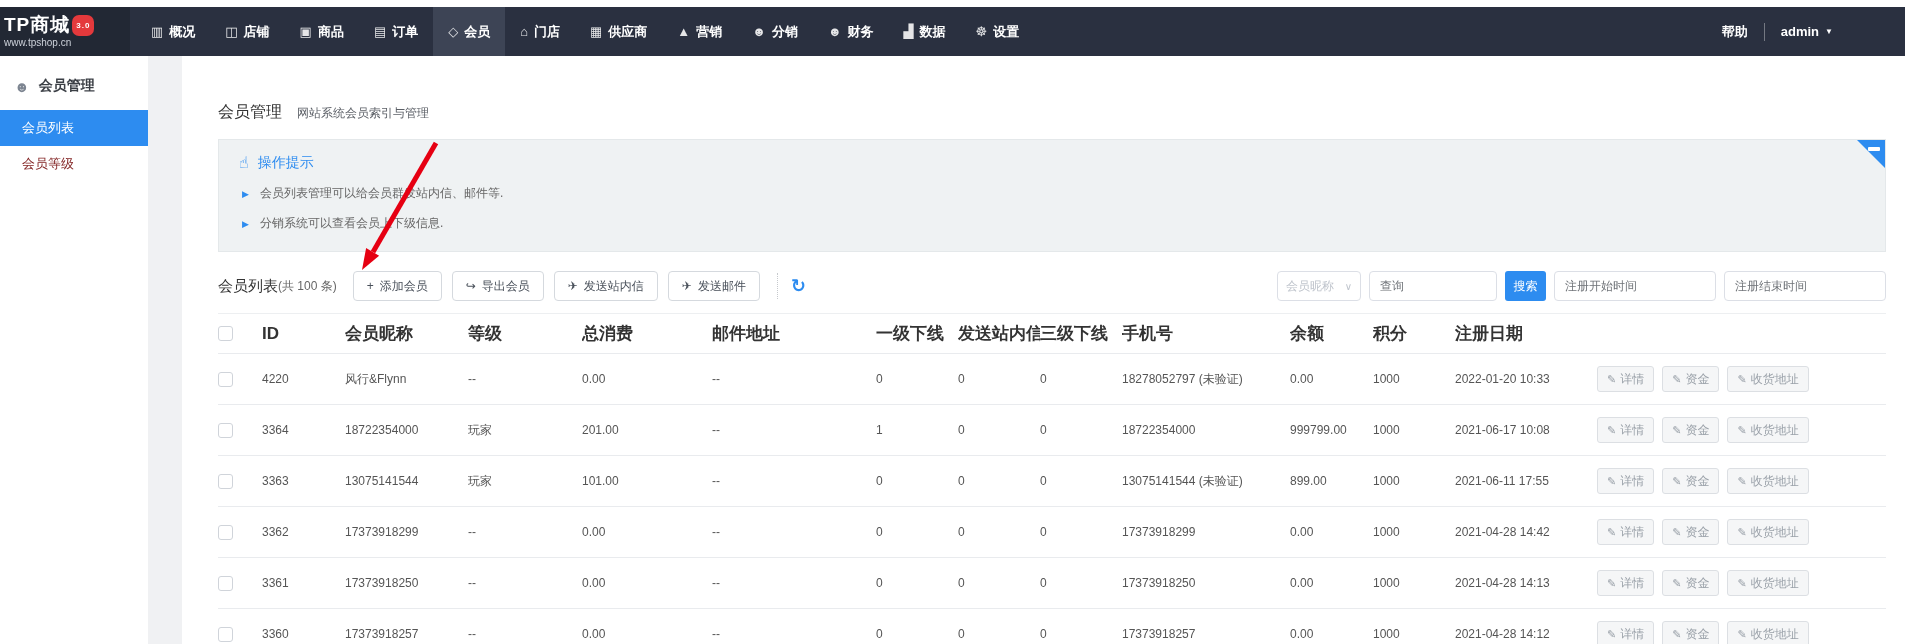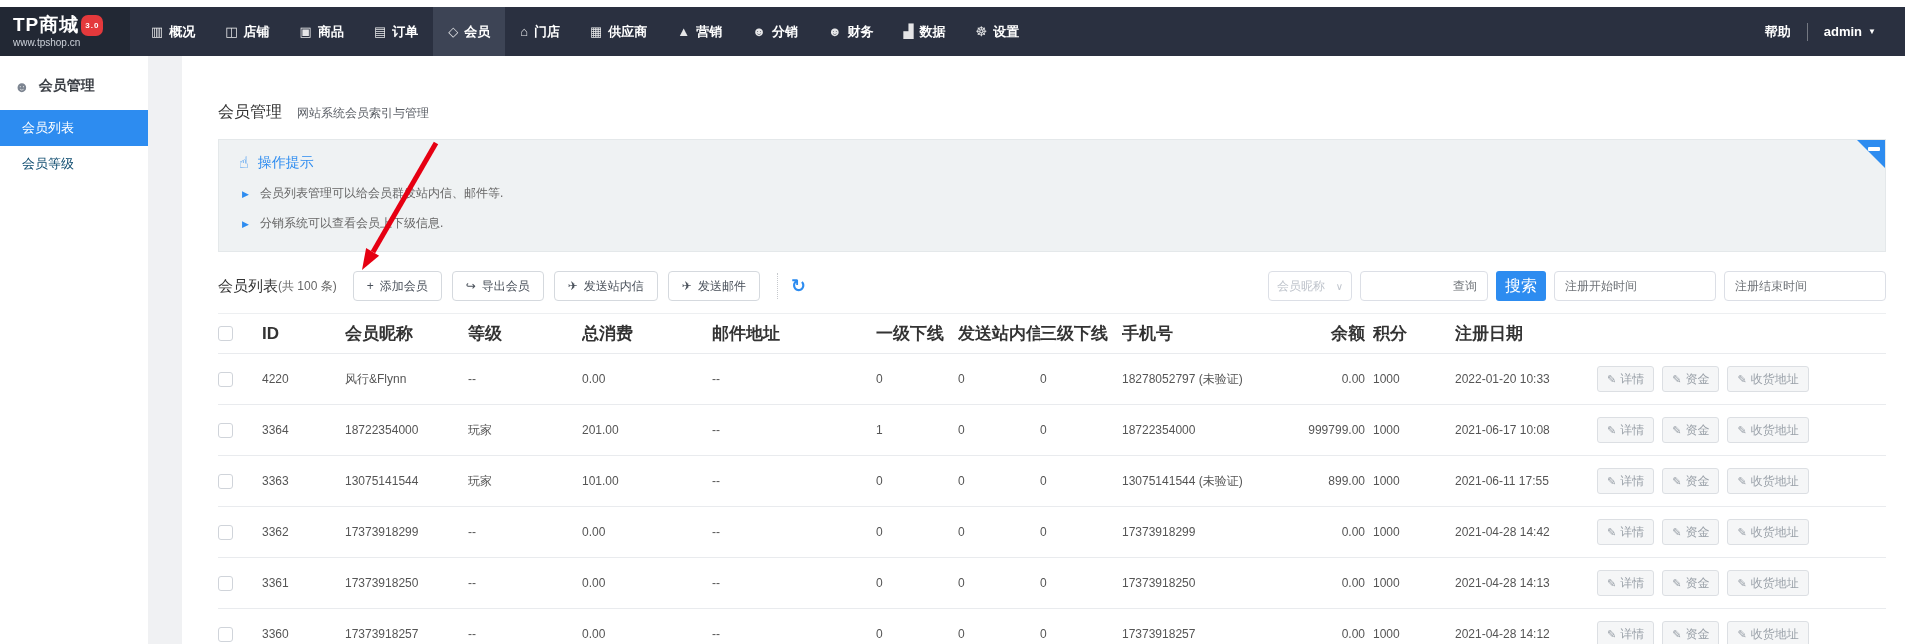--- a/index.html
+++ b/index.html
@@ -1,39 +1,39 @@
 <!DOCTYPE html>
 <html><head>
 <meta charset="utf-8">
 <style>
   * { margin:0; padding:0; box-sizing:border-box; }
   html,body { width:1905px; height:644px; overflow:hidden; background:#fff;
     font-family:"Liberation Sans","DejaVu Sans",sans-serif; }
   .top-strip { height:7px; background:#fff; }
   
   .navbar { height:49px; background:#2a3040; display:flex; align-items:stretch; }
-  .logo { width:130px; background:#222834; display:flex; flex-direction:column; justify-content:center; padding-left:13px; flex-shrink:0; }
+  .logo { width:130px; background:#222834; display:flex; flex-direction:column; justify-content:center; padding-left:4px; flex-shrink:0; }
   .logo-main { color:#fff; font-size:19px; font-weight:bold; letter-spacing:1px; line-height:19px; white-space:nowrap; }
   .logo-badge { display:inline-block; background:#e4393c; color:#fff; font-size:8px; font-weight:bold; border-radius:7px; padding:1px 4px; vertical-align:top; margin-left:2px; }
   .logo-sub { color:#cdd2da; font-size:10px; margin-top:1px; }
   .nav-items { display:flex; margin-left:6px; }
   .nav-item { display:flex; align-items:center; gap:6px; padding:0 15px; color:#fff; font-size:13px; font-weight:bold; cursor:pointer; white-space:nowrap; }
   .nav-item.active { background:#3d4455; }
   .nav-ic { font-size:13px; opacity:.88; font-weight:normal; }
-  .nav-right { margin-left:auto; display:flex; align-items:center; gap:16px; padding-right:29px; }
+  .nav-right { margin-left:auto; display:flex; align-items:center; gap:16px; padding-right:72px; }
   .nav-help { color:#fff; font-size:13px; font-weight:bold; cursor:pointer; }
   .nav-divider { width:1px; height:18px; background:rgba(255,255,255,.35); }
   .nav-user { color:#fff; font-size:13px; font-weight:bold; display:flex; align-items:center; gap:6px; cursor:pointer; }
   .caret { font-size:8px; }
   
   .main { display:flex; height:588px; }
   .sidebar { width:148px; background:#fff; flex-shrink:0; }
   .side-group { display:flex; align-items:center; gap:9px; padding:21px 0 15px 14px; font-size:14px; color:#3b3f45; font-weight:bold; }
   .side-group-ic { color:#7d8591; font-size:15px; font-weight:normal; }
-  .side-item { height:36px; line-height:36px; padding-left:22px; font-size:13px; color:#0c4a6e; cursor:pointer; }
+  .side-item { height:36px; line-height:36px; padding-left:22px; font-size:13px; color:#7f1d1d; cursor:pointer; }
   .side-item.active { background:#2d8cf0; color:#fff; }
   .gutter { width:34px; background:#f0f1f3; flex-shrink:0; }
   .content { flex:1; background:#fff; padding:37px 19px 0 36px; position:relative; }
   
   .page-head { display:flex; align-items:baseline; gap:15px; }
   .page-title { font-size:16px; color:#333; }
   .page-sub { font-size:12px; color:#5b5f66;margin-top:12px; }
   
   .tips { margin-top:16px; background:#eff2f3; border:1px solid #e4e8ea; padding:13px 20px 19px; position:relative; }
   .tips-fold { position:absolute; top:0; right:0; width:0; height:0; border-top:28px solid #2d8cf0; border-left:28px solid transparent; cursor:pointer; }
@@ -49,38 +49,38 @@
   .tb-btn { margin-left:10px; height:30px; padding:0 13px; background:#fff; border:1px solid #d5d9de; border-radius:4px; font-size:12px; color:#49505a; display:flex; align-items:center; gap:6px; cursor:pointer; white-space:nowrap; }
   .tb-btn:first-of-type { margin-left:16px; }
   .tb-ic { font-size:12px; }
   .tb-sep { height:26px; border-left:1px dotted #c6c9cd; margin:0 13px 0 17px; }
   .refresh-ic { color:#2d8cf0; font-size:18px; font-weight:bold; cursor:pointer; line-height:1; }
   .tb-right { margin-left:auto; display:flex; align-items:center; gap:8px; }
   .tb-select { width:84px; height:30px; background:#fff; border:1px solid #dcdfe6; border-radius:4px; color:#bfc4cc; font-size:12px; display:flex; align-items:center; justify-content:space-between; padding:0 8px; cursor:pointer; }
   .sel-caret { font-size:10px; color:#bfc4cc; }
   .tb-input { height:30px; border:1px solid #dcdfe6; border-radius:4px; padding:0 10px; font-size:12px; color:#333; background:#fff; }
   .tb-input::placeholder { color:#6f7378; opacity:1; }
-  .q-input { width:128px;text-align:right; }
+  .q-input { width:128px; }
   .date-input { width:162px; }
-  .search-btn { height:30px; width:50px; background:#2d8cf0; color:#fff; border:none; border-radius:3px; font-size:16px; cursor:pointer; }
+  .search-btn { height:30px; width:41px; background:#2d8cf0; color:#fff; border:none; border-radius:3px; font-size:12px; cursor:pointer; }
   
   .table { margin-top:12px; }
   .tr { display:flex; align-items:center; }
   .thead { height:41px; border-top:1px solid #edeff1; border-bottom:1px solid #e9ebee; font-size:17px; font-weight:bold; color:#333; }
   .row { height:51px; border-bottom:1px solid #e9ebee; font-size:12px; color:#555; }
   .td { padding-right:8px; white-space:nowrap; overflow:hidden; }
   .col-cb  { width:44px; display:flex; align-items:center; }
   .col-id  { width:83px; }
   .col-nick{ width:123px; }
   .col-level{ width:114px; }
   .col-total{ width:130px; }
   .col-email{ width:164px; }
   .col-l1,.col-l2,.col-l3 { width:82px; }
   .col-phone{ width:168px; }
-  .col-bal { width:83px;text-align:right; }
+  .col-bal { width:83px; }
   .col-pts { width:82px; }
   .col-reg { width:142px; }
   .col-act { flex:1; display:flex; gap:8px; }
   .cb { width:15px; height:15px; border:1px solid #d0d4da; border-radius:3px; background:#fff; display:inline-block; cursor:pointer; }
   .act-btn { height:26px; padding:0 9px; background:#f5f6f7; border:1px solid #dcdfe3; border-radius:3px; color:#9aa1a9; font-size:12px; display:inline-flex; align-items:center; gap:4px; cursor:pointer; }
   .edit-ic { font-size:11px; }
   
   .anno { position:absolute; left:0; top:0; pointer-events:none; z-index:60; }
 </style>
 </head>

